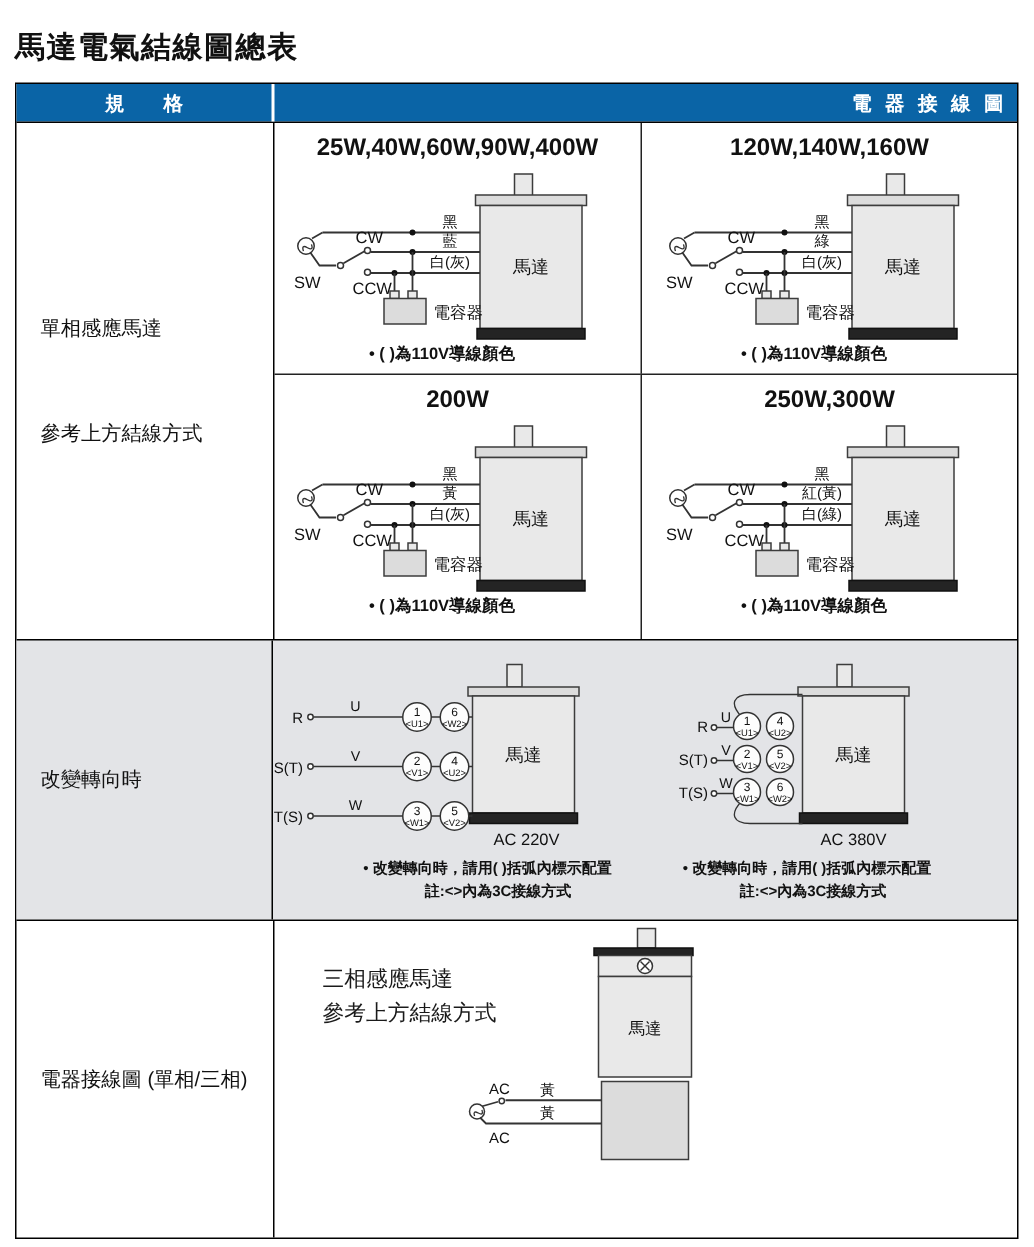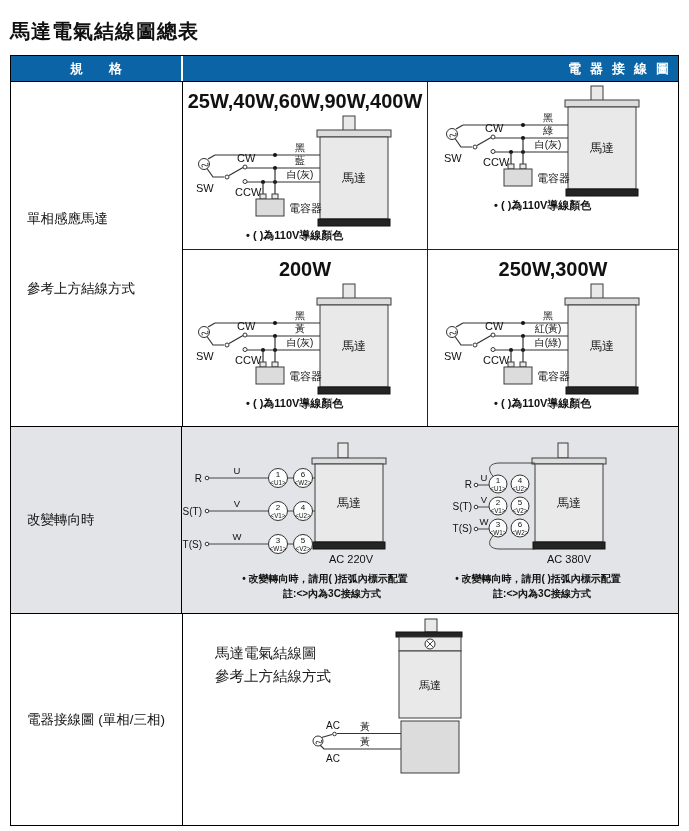--- a/index.html
+++ b/index.html
@@ -17,21 +17,21 @@
   #hdr-diag span{letter-spacing:9px;padding-left:9px;}
   
   .spec-cell{width:172px;border-right:1.5px solid #000;box-sizing:border-box;display:flex;flex-direction:column;justify-content:center;padding-left:16px;font-size:13.5px;line-height:1.6;gap:48px;}
   #row-sp{height:345px;border-top:1.5px solid #000;}
   #row-tp{height:187px;border-top:1.5px solid #000;background:#e3e4e7;}
   #row-br{height:212px;border-top:1.5px solid #000;}
   #sp-grid{flex:1;display:grid;grid-template-columns:244px 1fr;grid-template-rows:167px 1fr;}
   .sp-cell{box-sizing:border-box;overflow:hidden;}
   .sp-cell.cr{border-left:1px solid #222;}
   .sp-cell.cb{border-top:1px solid #222;}
-  .sp-title{text-align:center;font-size:20px;font-weight:bold;padding-top:8px;height:22px;}
+  .sp-title{text-align:center;font-size:16px;font-weight:bold;padding-top:8px;height:22px;}
   .sp-svg{display:block;margin:0 auto;}
   
   #tp-area{flex:1;display:flex;align-items:flex-start;}
   .tp-svg{display:block;margin-top:14px;}
   
   #br-area{flex:1;position:relative;}
   #br-text{position:absolute;left:32px;top:28px;font-size:14.5px;line-height:1.6;color:#1a1a1a;}
   #br-svg{position:absolute;left:115px;top:0;}
   
   svg{font-family:"Liberation Sans","DejaVu Sans",sans-serif;}
@@ -118,20 +118,21 @@
       <rect x="77" y="82" width="6" height="5" class="mfill"></rect>
       <rect x="89" y="82" width="6" height="5" class="mfill"></rect>
       <rect x="73" y="87" width="28" height="17" class="mflange"></rect>
       <text x="106" y="100" class="st11">電容器</text>
     </g>
     <text x="63" y="127" class="st11 b">• ( )為110V導線顏色</text>
   </svg>
 </div>
         </div>
         <div class="sp-cell cr">
+          <div class="sp-title">120W,140W,160W</div>
           <div>
   <svg class="sp-svg" width="244" height="138" viewBox="0 0 244 138">
     <g>
       <rect x="160" y="4" width="12" height="16" class="mfill"></rect>
       <rect x="134" y="18" width="74" height="7" class="mflange"></rect>
       <rect x="137" y="25" width="68" height="82" class="mfill"></rect>
       <rect x="135" y="107" width="72" height="7" class="mbase"></rect>
       <text x="171" y="70" class="st12" text-anchor="middle">馬達</text>
     </g>
     <g>
@@ -397,21 +398,21 @@
         </svg>
       </div>
     </div>
 
     <div id="row-br" class="trow">
       <div class="spec-cell">
         <div>電器接線圖 (單相/三相)</div>
       </div>
       <div id="br-area">
         <div id="br-text">
-          <div>馬達電氣結線圖</div>
+          <div>三相感應馬達</div>
           <div>參考上方結線方式</div>
         </div>
         <svg id="br-svg" width="270" height="212" viewBox="0 0 270 212">
           <g>
             <rect x="127" y="5" width="12" height="13" class="mfill"></rect>
             <rect x="98" y="18" width="66" height="5" class="mbase"></rect>
             <rect x="101" y="23" width="62" height="14" class="mfill"></rect>
             <circle cx="132" cy="30" r="5" class="open"></circle>
             <line x1="129" y1="27" x2="135" y2="33" class="thin"></line>
             <line x1="129" y1="33" x2="135" y2="27" class="thin"></line>

